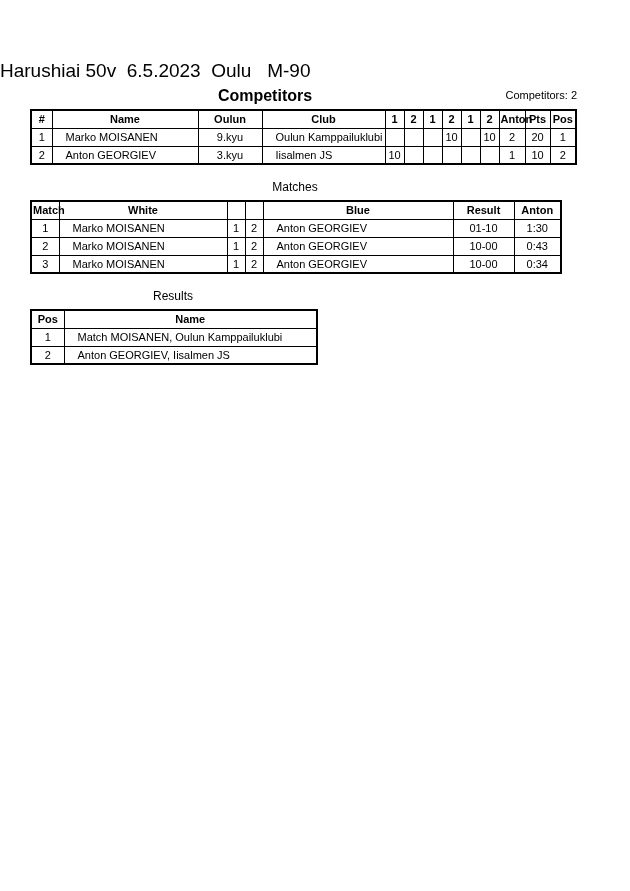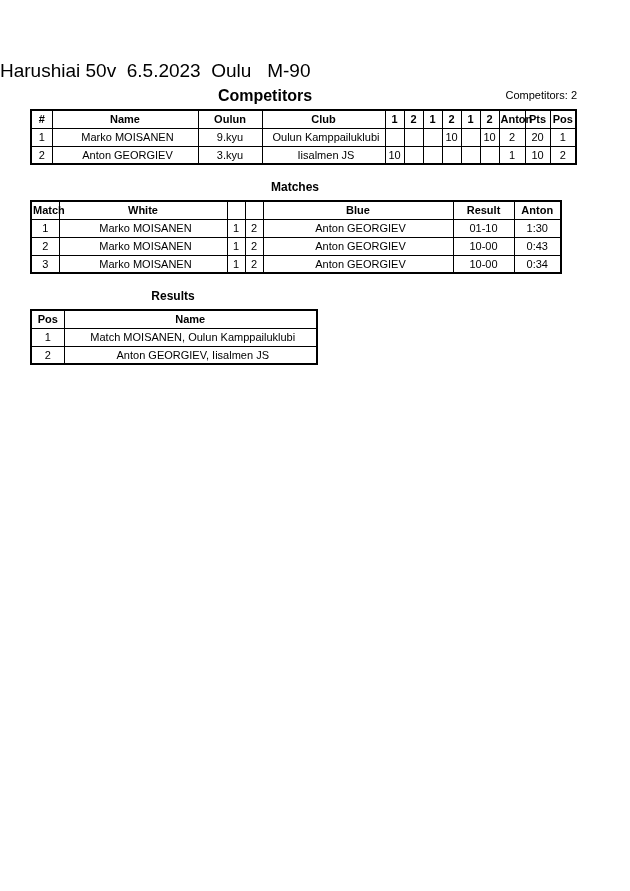--- a/index.html
+++ b/index.html
@@ -34,21 +34,21 @@
     position: absolute;
     top: 2px;
     right: 53px;
     font-size: 11px;
     font-weight: normal;
   }
   .section-title-mid {
     margin-top: 15px;
     text-align: center;
     font-size: 12px;
-    font-weight: bold;
+    font-weight: normal;
   }
   .matches-title { width: 530px; margin-left: 30px; }
   .results-title { width: 286px; margin-left: 30px; }
 
   table {
     border-collapse: collapse;
     table-layout: fixed;
     margin-left: 30px;
     margin-top: 6px;
     border: 2px solid #000;
@@ -65,22 +65,22 @@
     vertical-align: middle;
     white-space: nowrap;
     overflow: hidden;
     padding: 0 1px;
   }
   th {
     font-weight: bold;
     overflow: visible;
   }
   td.al {
-    text-align: center;
-    padding-left: 6px;
+    text-align: left;
+    padding-left: 13px;
   }
 </style>
 </head>
 <body>
 
 <h1 class="page-title">Harushiai 50v  6.5.2023  Oulu   M-90</h1>
 
 <div class="comp-head">
   <span class="section-title">Competitors</span>
   <span class="comp-count">Competitors: 2</span>

